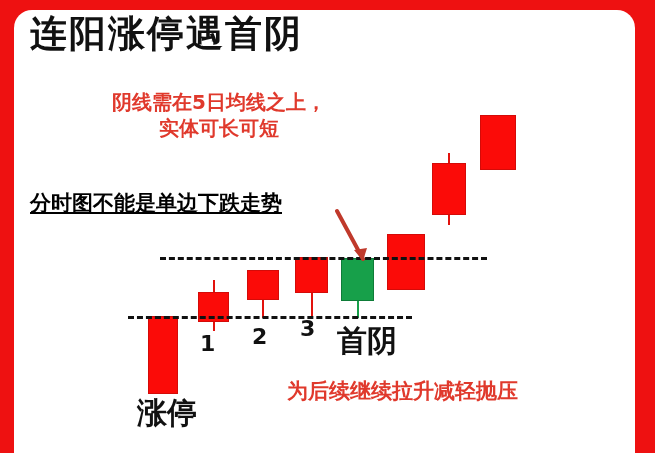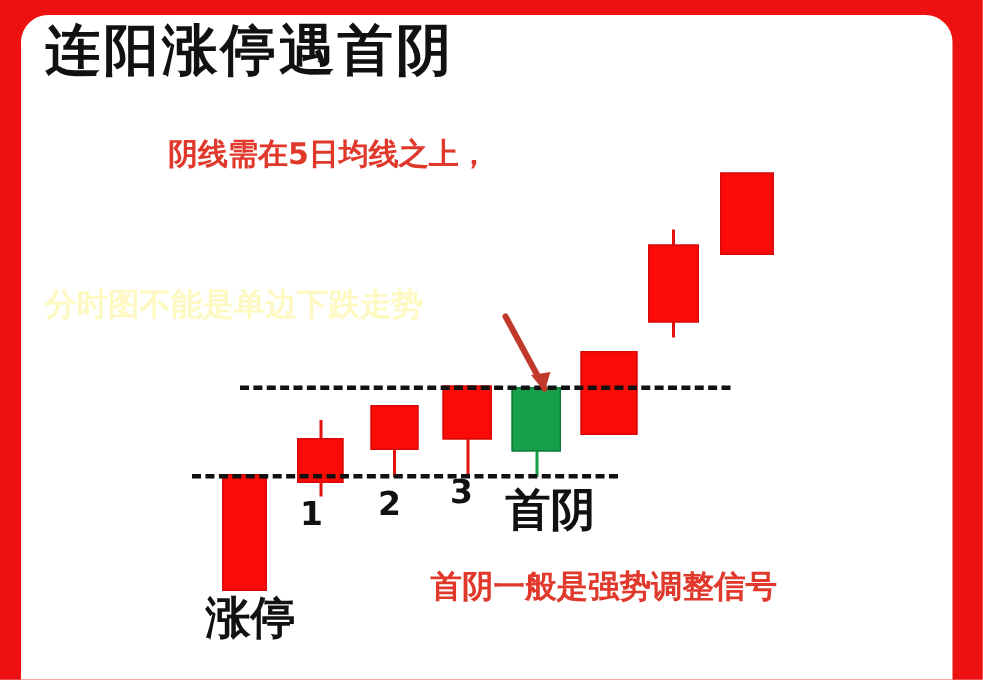--- a/index.html
+++ b/index.html
@@ -26,21 +26,21 @@
     position:absolute;left:30px;top:14px;
     font-size:37px;font-weight:bold;color:#111111;
     letter-spacing:2px;line-height:1.1;white-space:nowrap;
   }
 
   .ann{
     position:absolute;color:#e23b2e;font-weight:bold;
     line-height:1.32;white-space:nowrap;text-align:center;
   }
   .ann-top{ left:112px; top:89px; font-size:20px; color:#e0392c;}
-  .ann-mid{ left:30px; top:190px; font-size:21px; color:#fef9c3;}
+  .ann-mid{ left:30px; top:190px; font-size:21px; color:#000000;text-decoration:underline;}
   .ann-bot{ left:287px; top:377px; font-size:21px; color:#e0392c; line-height:1.38;}
 
   
   .chart{position:absolute;left:0;top:0;width:655px;height:453px;}
   .cand{position:absolute;}
   .body{position:absolute;left:0;box-sizing:border-box;}
   .body.red{background:#fb0b08;border:1px solid #d40b08;}
   .body.green{background:#17a04a;border:1px solid #0e7c38;}
   .wick{position:absolute;width:2px;}
   .wick.red{background:#e2120d;}
@@ -64,26 +64,27 @@
 
 <div id="root">
 
   <div class="frame"></div>
   <div class="panel"></div>
 
   <div class="title">连阳涨停遇首阴</div>
 
   <div class="ann ann-top">
     <div>阴线需在5日均线之上，</div>
+    <div>实体可长可短</div>
   </div>
 
   <div class="ann ann-mid">分时图不能是单边下跌走势</div>
 
   <div class="ann ann-bot">
-    <div>首阴一般是强势调整信号</div>
+    <div>为后续继续拉升减轻抛压</div>
   </div>
 
   <div class="chart" id="chart">
       <div class="cand" style="left: 148px; top: 316px; width: 30px; height: 78px;">
         <div class="body red" style="top: 0px; width: 30px; height: 78px;"></div>
       </div>
       <div class="cand" style="left: 198px; top: 280px; width: 31px; height: 51px;">
         <div class="wick red" style="left: 15px; top: 0px; height: 51px;"></div>
         <div class="body red" style="top: 12px; width: 31px; height: 30px;"></div>
       </div>

